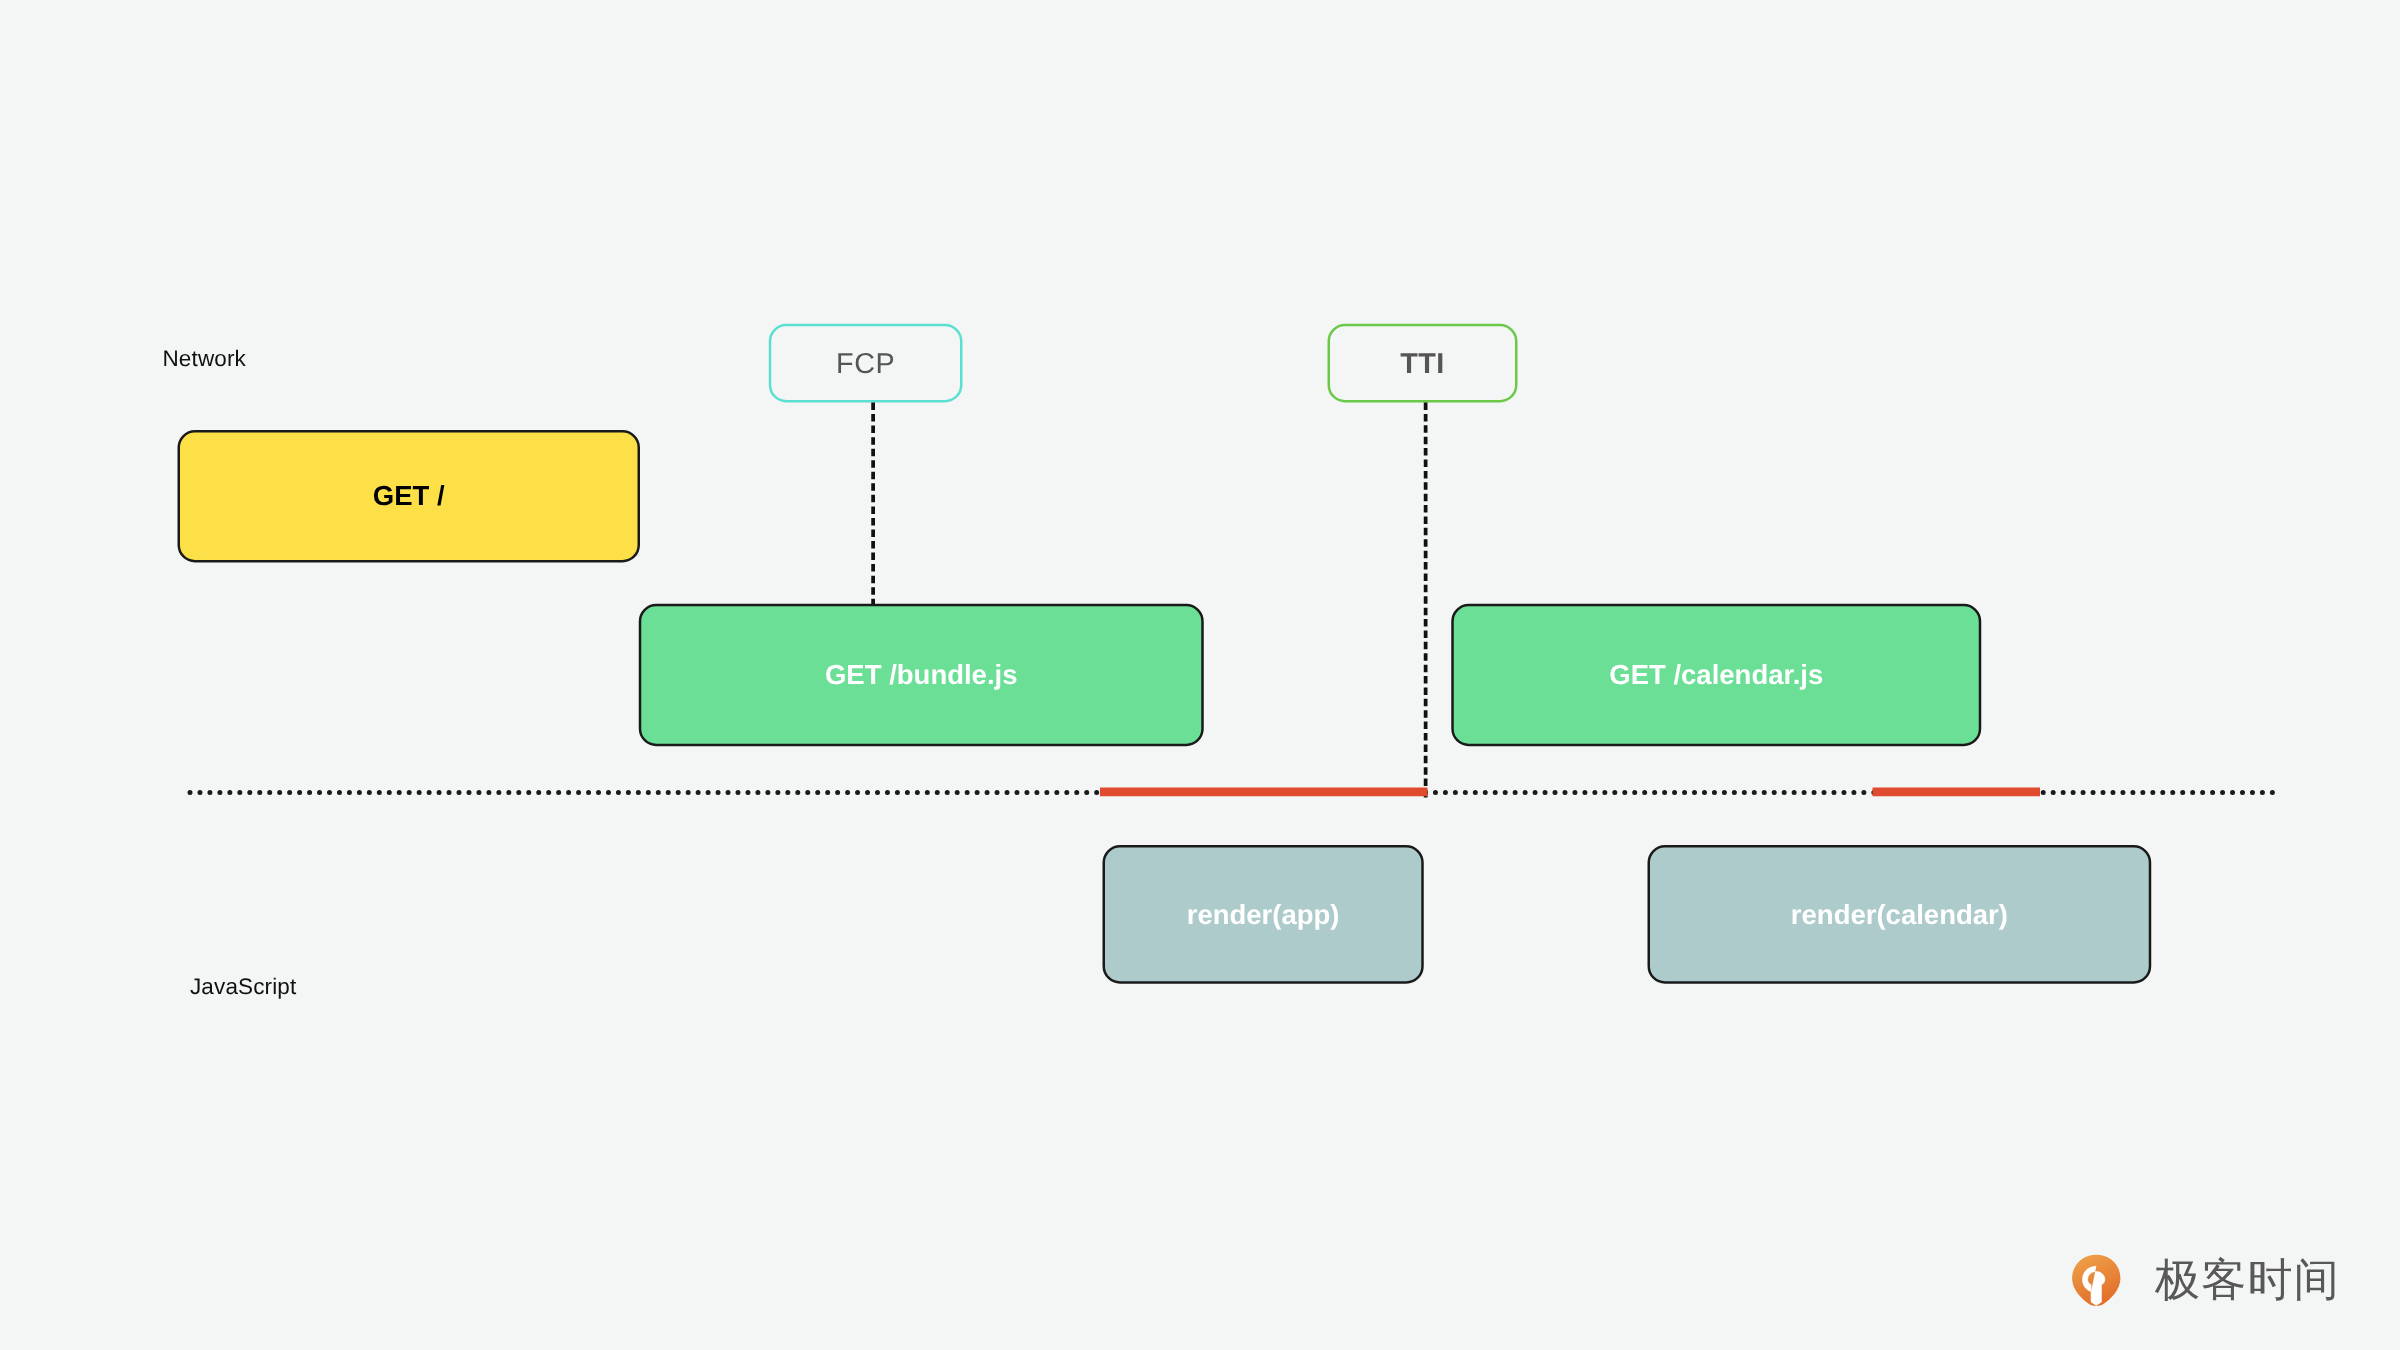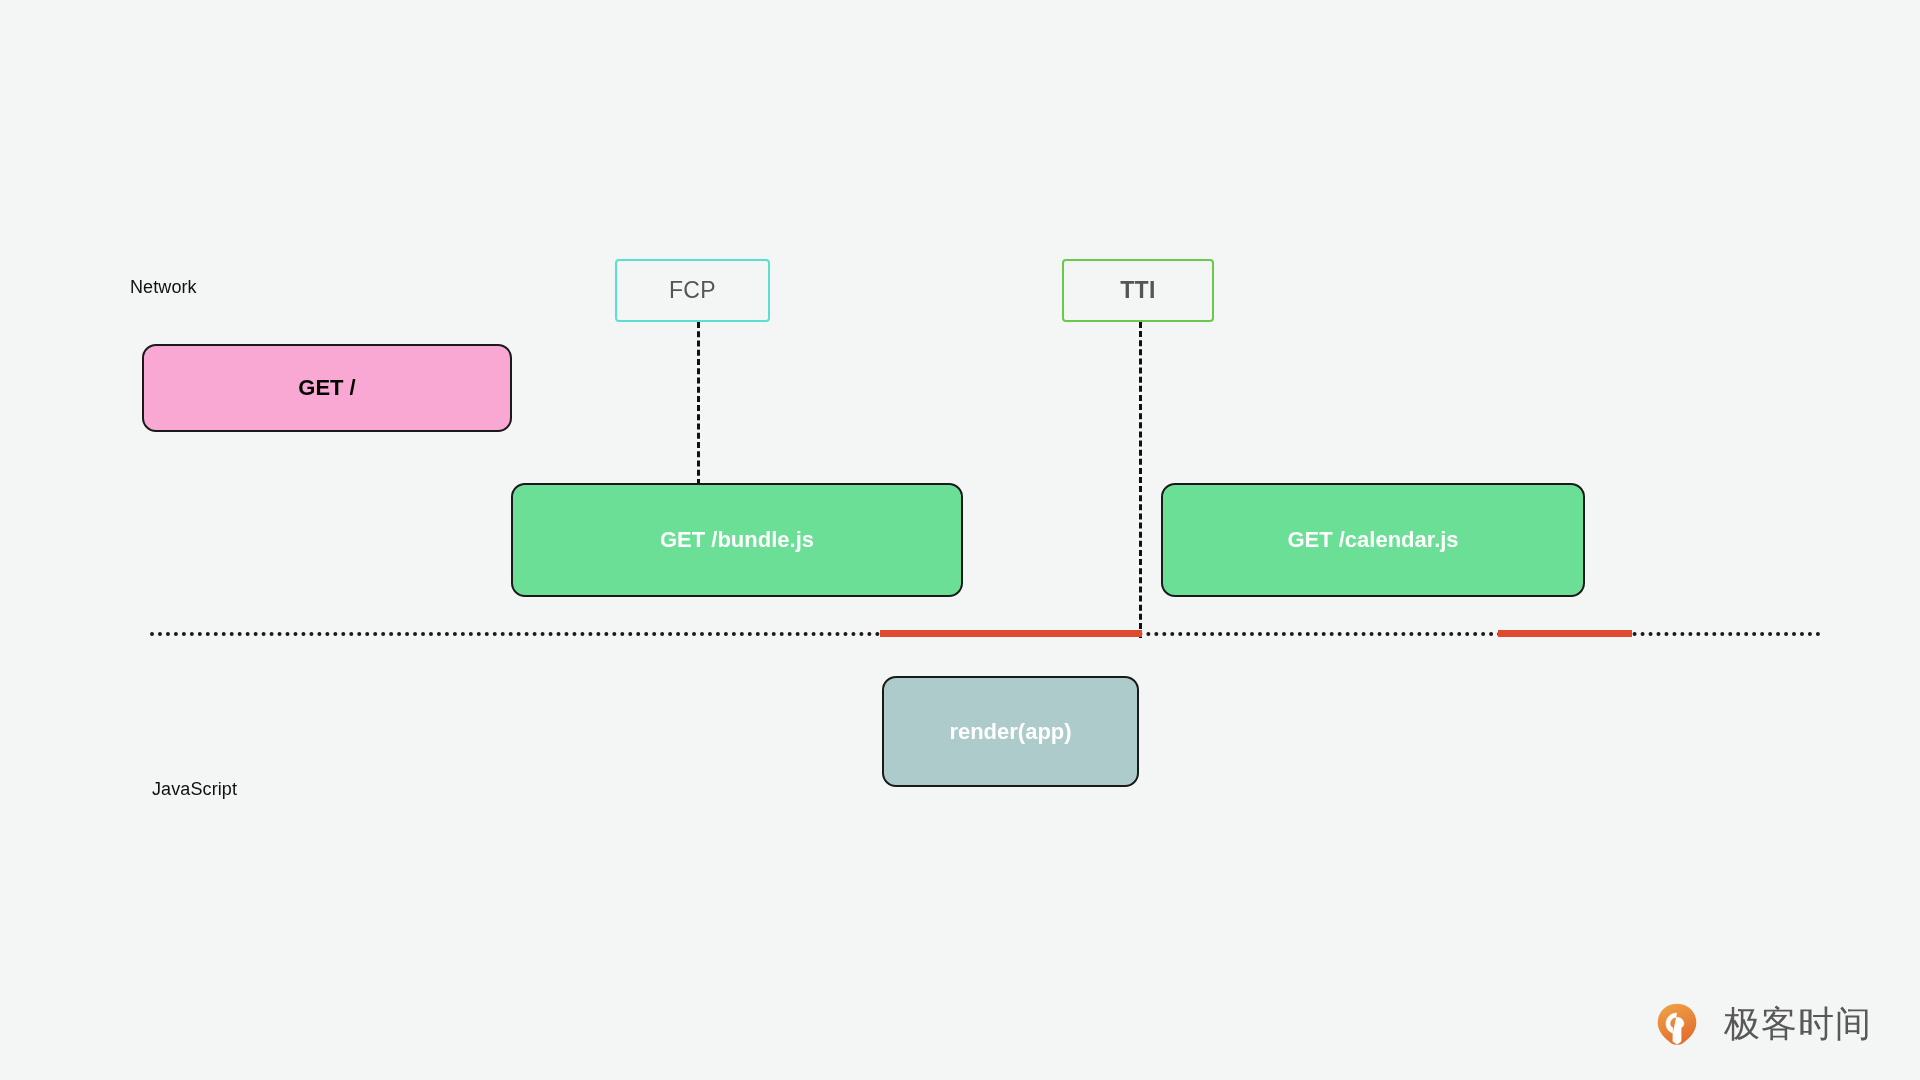--- a/index.html
+++ b/index.html
@@ -45,22 +45,22 @@
     font-size: 22px;
     font-weight: bold;
     white-space: nowrap;
   }
 
   
   #bar-get-root {
     left: 142px;
     top: 344px;
     width: 370px;
-    height: 88px;
-    background: #f9a8d4;
+    height: 106px;
+    background: #fde047;
   }
   #bar-get-root .bar-label { color: #000000; }
 
   
   .bar-network-js {
     background: #6bdf96;
   }
   .bar-network-js .bar-label { color: #ffffff; }
   #bar-get-bundle {
     left: 511px;
@@ -93,21 +93,21 @@
     left: 1318px;
     top: 676px;
     width: 403px;
     height: 111px;
   }
 
   
   .metric-badge {
     position: absolute;
     box-sizing: border-box;
-    border-radius: 4px;
+    border-radius: 14px;
     background: #f4f6f5;
     display: flex;
     align-items: center;
     justify-content: center;
   }
   .metric-badge .badge-label {
     font-size: 23px;
     color: #555555;
     letter-spacing: 0.4px;
   }
@@ -226,20 +226,23 @@
   <div id="timeline-axis">
     <div id="timeline-dotted"></div>
     <div id="timeline-block-1" class="timeline-block"></div>
     <div id="timeline-block-2" class="timeline-block"></div>
   </div>
 
   <div id="bar-render-app" class="bar bar-js-task">
     <span class="bar-label">render(app)</span>
   </div>
 
+  <div id="bar-render-calendar" class="bar bar-js-task">
+    <span class="bar-label">render(calendar)</span>
+  </div>
 
   <div id="watermark">
     <svg id="watermark-logo" viewBox="0 0 100 100">
       <defs>
         <linearGradient id="wmGrad" x1="0" y1="0" x2="0.4" y2="1">
           <stop offset="0%" stop-color="#f0a44a"></stop>
           <stop offset="100%" stop-color="#e2702c"></stop>
         </linearGradient>
       </defs>
       <path d="M50 4 C26 4 8 22 8 45 C8 64 24 80 38 90 C44 94 56 94 62 90 C76 80 92 64 92 45 C92 22 74 4 50 4 Z" fill="url(#wmGrad)"></path>

